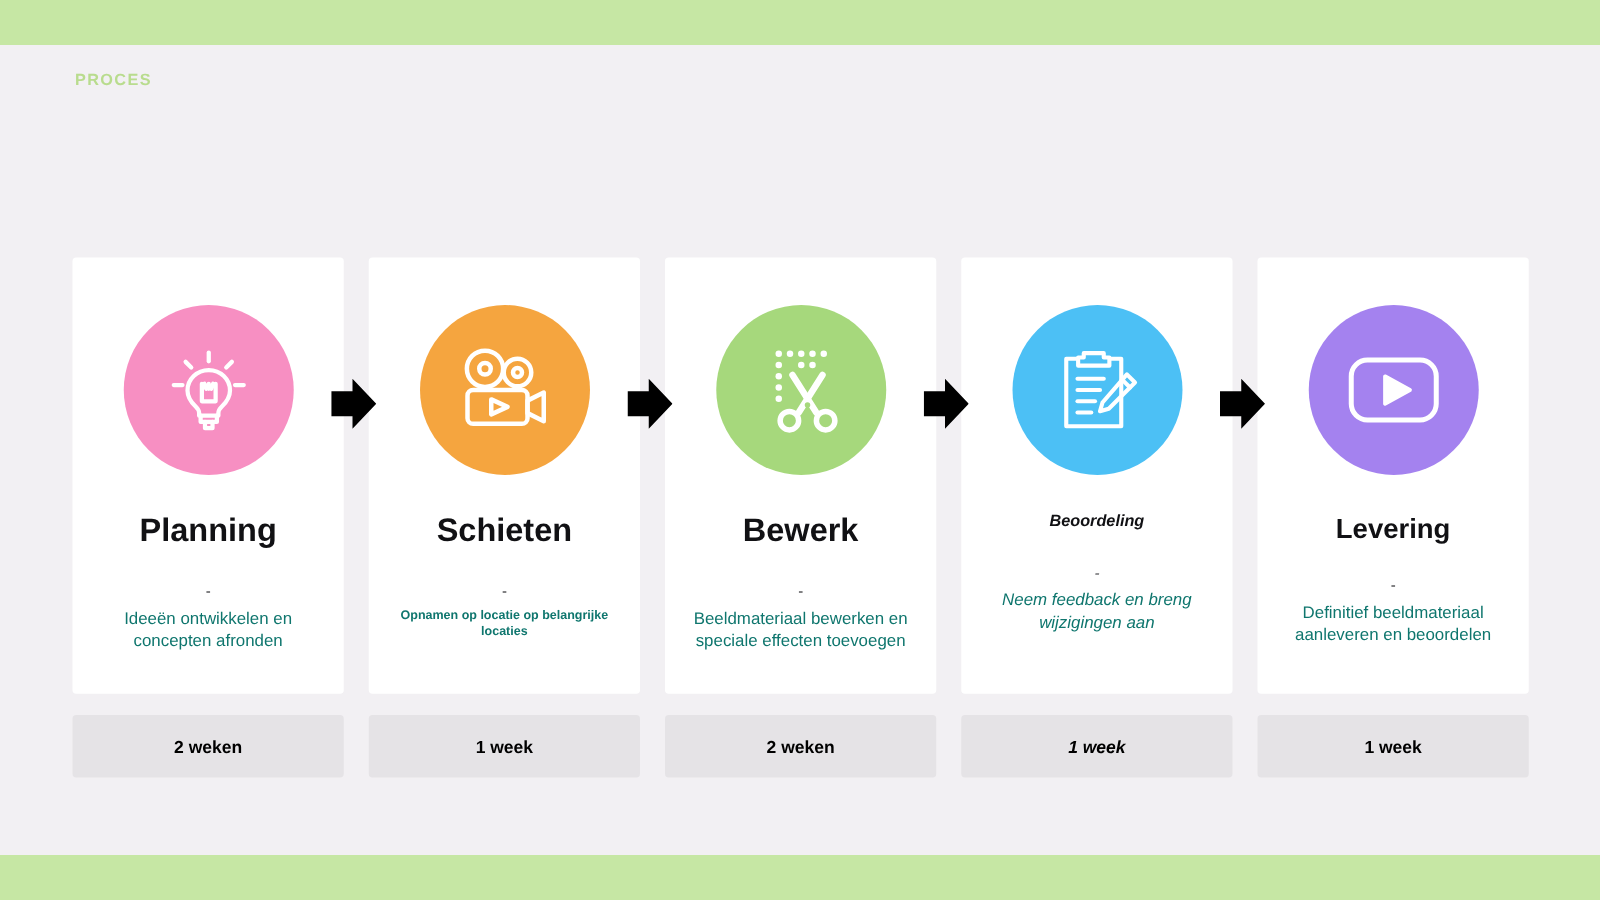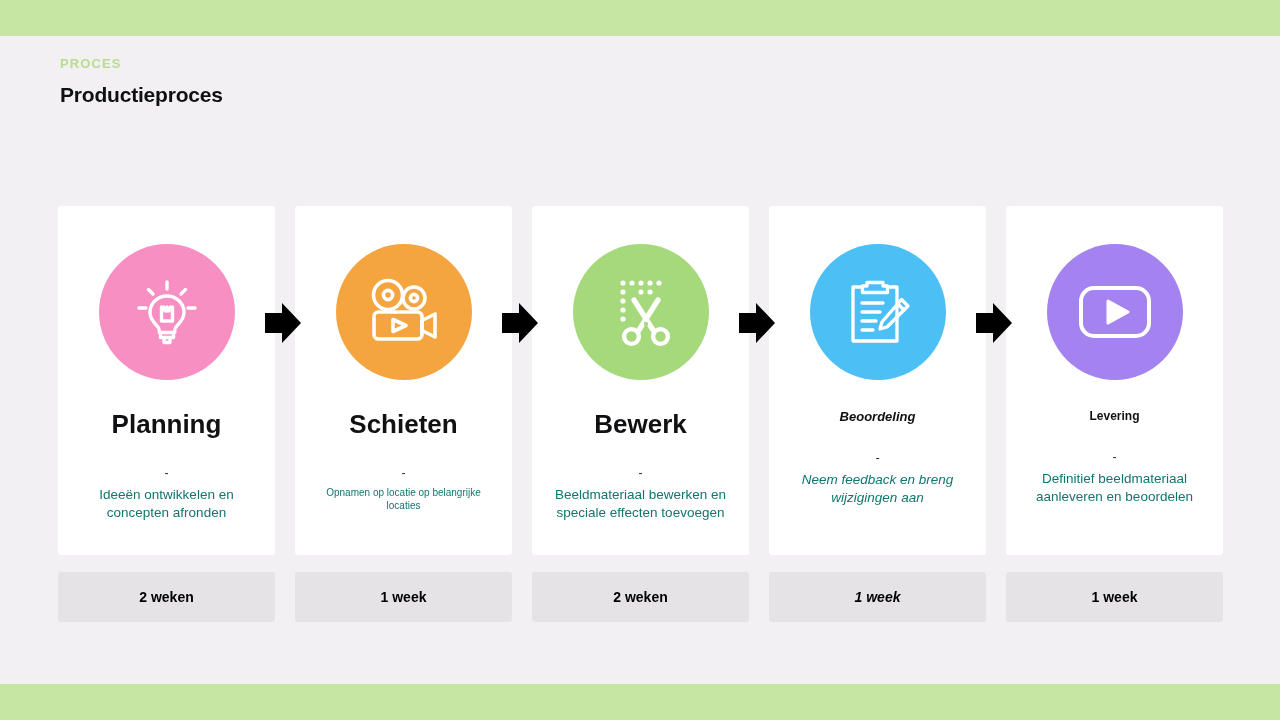--- a/index.html
+++ b/index.html
@@ -52,34 +52,34 @@
     flex: none;
   }
   .circle svg { display: block; }
 
   .step-title {
     margin-top: 30px;
     font-weight: bold; color: #111114;
     text-align: center; line-height: 1.15;
   }
   .t-lg { font-size: 26px; }
-  .t-md { font-size: 12px; }
+  .t-md { font-size: 22px; }
   .t-sm { font-size: 13px; }
 
   .dash {
     margin-top: 27px;
     font-size: 12px; color: #2a2a2e; line-height: 1;
   }
   .desc {
     margin-top: 7px;
     text-align: center; color: #0f766e;
     width: 190px; line-height: 1.32;
   }
   .d-md { font-size: 13.5px; }
-  .d-sm { font-size: 10px; line-height: 1.35; }
+  .d-sm { font-size: 10px; line-height: 1.35; font-weight: bold; }
 
   .duration {
     position: absolute; left: 0; top: 366px;
     width: 217px; height: 50px;
     background: #e5e3e6; border-radius: 3px;
     display: flex; align-items: center; justify-content: center;
     font-size: 14px; font-weight: bold; color: #000000;
   }
 
   .arrow {
@@ -94,21 +94,20 @@
 </head>
 <body>
 
 <div class="stage">
 
   <div class="band band-top" style="background: rgb(198, 231, 164);"></div>
   <div class="band band-bottom" style="background: rgb(198, 231, 164);"></div>
 
   <div class="header">
     <div class="eyebrow">PROCES</div>
-    <div class="page-title">Productieproces</div>
   </div>
 
   <div class="row">
 
     <div class="step s0">
       <div class="card">
         <div class="circle" style="background: rgb(247, 143, 194);">
           <span>
             <svg width="76" height="76" viewBox="0 0 76 76" fill="none" stroke="#ffffff" stroke-width="3.4" stroke-linecap="round" stroke-linejoin="round">
               <path d="M38 8 L38 15"></path>

